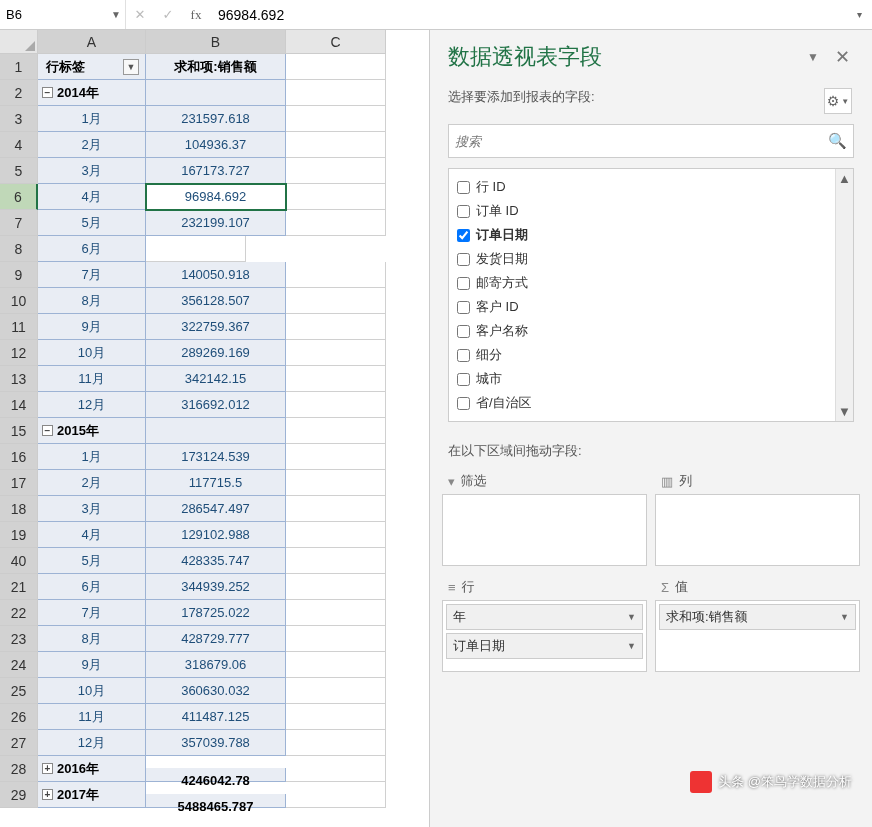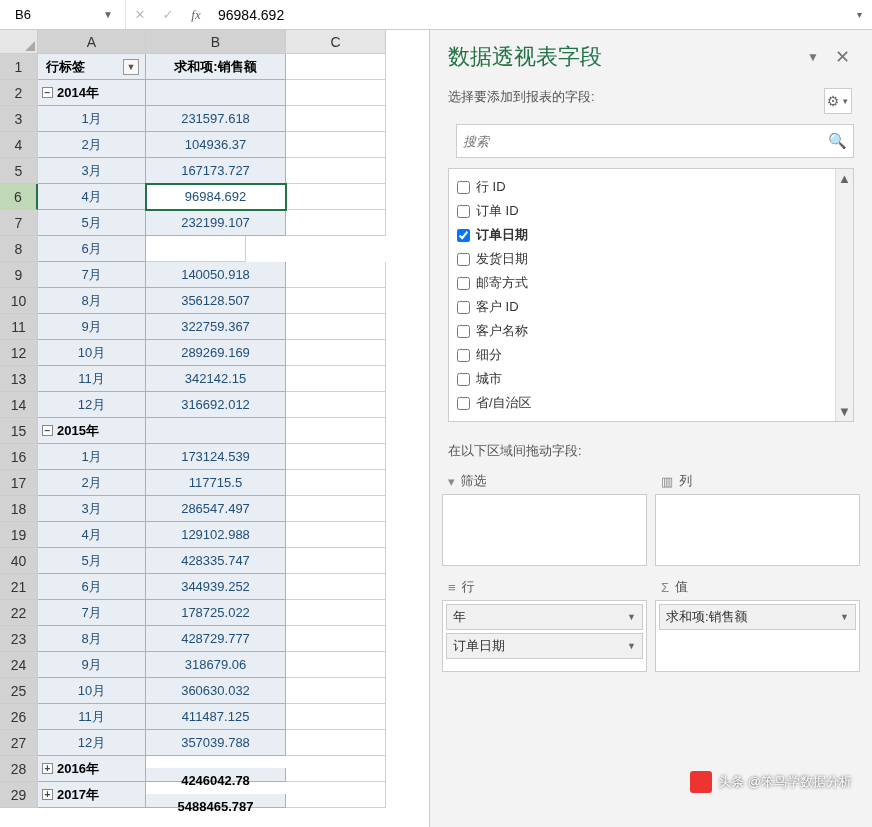--- a/index.html
+++ b/index.html
@@ -1,23 +1,23 @@
 <!DOCTYPE html>
 <html><head>
 <meta charset="utf-8">
 <style>
 * { margin: 0; padding: 0; box-sizing: border-box; font-family: "Microsoft YaHei", sans-serif; font-size: 13px; }
 body { background: #fff; width: 872px; height: 827px; overflow: hidden; position: relative; }
 .formula-bar { display: flex; align-items: center; height: 30px; border-bottom: 1px solid #ccc; background: #fff; }
-.name-box { display: flex; align-items: center; width: 126px; border-right: 1px solid #e0e0e0; height: 100%; padding: 0 13px; }
+.name-box { display: flex; align-items: center; width: 126px; border-right: 1px solid #e0e0e0; height: 100%; padding: 0 4px; }
 .name-box input { border: none; outline: none; width: 90px; padding: 2px; font-size: 13px; }
 .name-dd { color: #666; font-size: 10px; margin-left: auto; }
 .fb-btn { width: 28px; text-align: center; color: #bbb; cursor: default; }
 .fb-btn.dark { color: #666; }
-.fx { font-style: italic; font-family: serif; }
+.fx { font-family: serif; }
 .formula-input { flex: 1; padding: 0 8px; font-size: 14px; }
 .formula-dd { color: #666; font-size: 10px; padding: 0 10px; }
 .main { display: flex; height: calc(100% - 30px); }
 .sheet { display: flex; flex-direction: column; width: 430px; border-right: 1px solid #ccc; overflow: hidden; }
 .col-headers { display: flex; height: 24px; }
 .corner { width: 38px; background: #e6e6e6; border-right: 1px solid #ccc; border-bottom: 1px solid #ccc; position: relative; }
 .corner::after { content: ""; position: absolute; right: 2px; bottom: 2px; border-left: 10px solid transparent; border-bottom: 10px solid #aaa; }
 .ch { background: #e6e6e6; border-right: 1px solid #ccc; border-bottom: 1px solid #ccc; text-align: center; line-height: 24px; color: #333; font-size: 14px; }
 .ch.sel { background: #d2d2d2; }
 .ch-a { width: 108px; }
@@ -40,21 +40,21 @@
 .exp-btn { width: 11px; height: 11px; border: 1px solid #888; background: #fff; display: inline-flex; align-items: center; justify-content: center; font-size: 10px; color: #444; margin-right: 4px; line-height: 1; }
 .cell.active { background: #fff !important; outline: 2px solid #217346; outline-offset: -1px; position: relative; z-index: 2; }
 .cell.total { font-weight: bold; color: #000; margin-top: 12px; }
 .panel { flex: 1; background: #f3f3f3; display: flex; flex-direction: column; padding: 6px 0 0 0; }
 .panel-hdr { display: flex; align-items: center; padding: 6px 18px 16px 18px; }
 .panel-title { font-size: 22px; color: #217346; flex: 1; }
 .panel-x { color: #777; font-size: 18px; padding: 0 4px; }
 .panel-chev { color: #777; font-size: 12px; padding: 0 12px; }
 .panel-sub { display: flex; align-items: flex-start; padding: 0 20px 10px 18px; color: #555; }
 .gear { width: 28px; height: 26px; border: 1px solid #ccc; background: #fff; margin-left: auto; display: flex; align-items: center; justify-content: center; color: #666; font-size: 14px; }
-.search { margin: 0 18px 10px 26px; display: flex; align-items: center; border: 1px solid #ccc; background: #fff; height: 26px; padding: 16px 6px; }
+.search { margin: 0 18px 10px 18px; display: flex; align-items: center; border: 1px solid #ccc; background: #fff; height: 26px; padding: 16px 6px; }
 .search input { border: none; outline: none; flex: 1; color: #999; font-style: italic; }
 .mag { color: #2a7ab0; font-size: 15px; }
 .fields { margin: 0 18px 10px 18px; border: 1px solid #ccc; background: #fff; display: flex; }
 .fields-list { flex: 1; padding: 6px 8px; }
 .field-item { display: flex; align-items: center; padding: 3px 0; color: #333; }
 .field-item input { margin-right: 6px; }
 .field-item.checked { font-weight: bold; }
 .fields-scroll { width: 18px; background: #f0f0f0; border-left: 1px solid #ddd; display: flex; flex-direction: column; justify-content: space-between; align-items: center; color: #666; font-size: 10px; padding: 2px 0; }
 .drag-label { padding: 10px 6px 8px 18px; color: #555; }
 .areas { display: flex; flex-wrap: wrap; padding: 0 12px; gap: 8px; }

